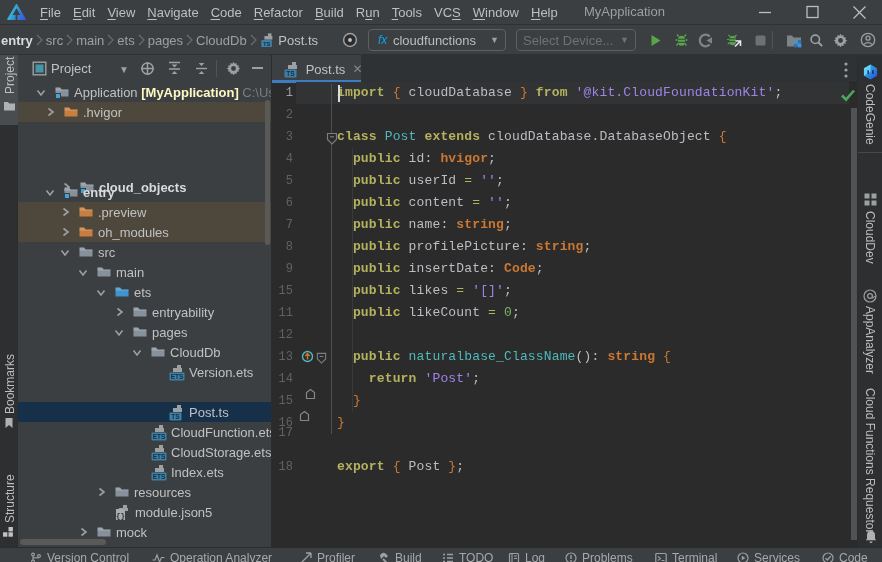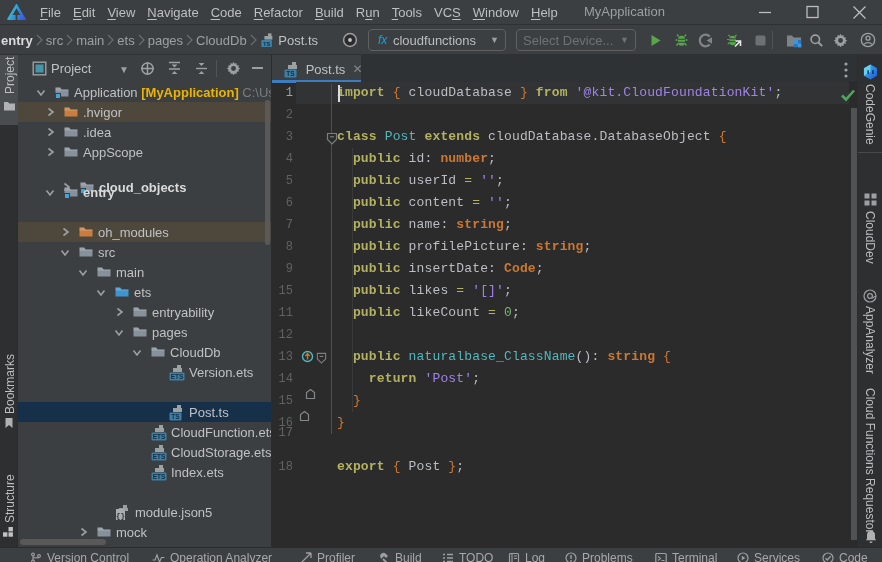--- a/index.html
+++ b/index.html
@@ -241,57 +241,33 @@
           <path d="M2.5 4.5 L6 9 L9.5 4.5" fill="none" stroke="#9DA0A2" stroke-width="1.6"></path>
         </svg>
         <span class="ticon">
           <svg width="16" height="16" viewBox="0 0 16 16" style="flex:0 0 16px">
             <path d="M1.5 3.5 h4.6 l1.6 2 h6.8 v7 h-13 z" fill="#87919B"></path>
             <path d="M1.5 3.5 h4.6 l1.6 2 h6.8 v1.2 h-13 z" fill="#ffffff" fill-opacity="0.18"></path>
             <rect x="1" y="9" width="6" height="6" fill="#3C3F41"></rect>
             <rect x="2" y="10" width="4" height="4" fill="#41A4DC"></rect>
           </svg>
         </span>
-        <span class="tlabel"><span style="color:#BFC1C3">Application</span>&nbsp;<b style="color:#eab308">[MyApplication]</b>&nbsp;<span style="color:#797D7F">C:\Users</span></span>
+        <span class="tlabel"><span style="color:#BFC1C3">Application</span>&nbsp;<b style="color:#fef9c3">[MyApplication]</b>&nbsp;<span style="color:#797D7F">C:\Users</span></span>
       </div>
 <div class="trow exc" style="top:47px;padding-left:26px">
         <svg width="12" height="12" viewBox="0 0 12 12" style="flex:0 0 12px">
           <path d="M4.5 2.5 L9 6 L4.5 9.5" fill="none" stroke="#9DA0A2" stroke-width="1.6"></path>
         </svg>
         <span class="ticon">
           <svg width="16" height="16" viewBox="0 0 16 16" style="flex:0 0 16px">
             <path d="M1.5 3.5 h4.6 l1.6 2 h6.8 v7 h-13 z" fill="#C97E3F"></path>
             <path d="M1.5 3.5 h4.6 l1.6 2 h6.8 v1.2 h-13 z" fill="#ffffff" fill-opacity="0.18"></path>
           </svg>
         </span>
         <span class="tlabel">.hvigor</span>
-      </div>
-<div class="trow " style="top:67px;padding-left:26px">
-        <svg width="12" height="12" viewBox="0 0 12 12" style="flex:0 0 12px">
-          <path d="M4.5 2.5 L9 6 L4.5 9.5" fill="none" stroke="#9DA0A2" stroke-width="1.6"></path>
-        </svg>
-        <span class="ticon">
-          <svg width="16" height="16" viewBox="0 0 16 16" style="flex:0 0 16px">
-            <path d="M1.5 3.5 h4.6 l1.6 2 h6.8 v7 h-13 z" fill="#87919B"></path>
-            <path d="M1.5 3.5 h4.6 l1.6 2 h6.8 v1.2 h-13 z" fill="#ffffff" fill-opacity="0.18"></path>
-          </svg>
-        </span>
-        <span class="tlabel">.idea</span>
-      </div>
-<div class="trow " style="top:87px;padding-left:26px">
-        <svg width="12" height="12" viewBox="0 0 12 12" style="flex:0 0 12px">
-          <path d="M4.5 2.5 L9 6 L4.5 9.5" fill="none" stroke="#9DA0A2" stroke-width="1.6"></path>
-        </svg>
-        <span class="ticon">
-          <svg width="16" height="16" viewBox="0 0 16 16" style="flex:0 0 16px">
-            <path d="M1.5 3.5 h4.6 l1.6 2 h6.8 v7 h-13 z" fill="#87919B"></path>
-            <path d="M1.5 3.5 h4.6 l1.6 2 h6.8 v1.2 h-13 z" fill="#ffffff" fill-opacity="0.18"></path>
-          </svg>
-        </span>
-        <span class="tlabel">AppScope</span>
       </div>
 <div class="trow " style="top:122px;padding-left:42px">
         <svg width="12" height="12" viewBox="0 0 12 12" style="flex:0 0 12px">
           <path d="M4.5 2.5 L9 6 L4.5 9.5" fill="none" stroke="#9DA0A2" stroke-width="1.6"></path>
         </svg>
         <span class="ticon">
           <svg width="16" height="16" viewBox="0 0 16 16" style="flex:0 0 16px">
             <path d="M1.5 3.5 h4.6 l1.6 2 h6.8 v7 h-13 z" fill="#87919B"></path>
             <path d="M1.5 3.5 h4.6 l1.6 2 h6.8 v1.2 h-13 z" fill="#ffffff" fill-opacity="0.18"></path>
             <rect x="1" y="9" width="6" height="6" fill="#3C3F41"></rect>
@@ -306,20 +282,32 @@
         </svg>
         <span class="ticon">
           <svg width="16" height="16" viewBox="0 0 16 16" style="flex:0 0 16px">
             <path d="M1.5 3.5 h4.6 l1.6 2 h6.8 v7 h-13 z" fill="#87919B"></path>
             <path d="M1.5 3.5 h4.6 l1.6 2 h6.8 v1.2 h-13 z" fill="#ffffff" fill-opacity="0.18"></path>
             <rect x="1" y="9" width="6" height="6" fill="#3C3F41"></rect>
             <rect x="2" y="10" width="4" height="4" fill="#41A4DC"></rect>
           </svg>
         </span>
         <span class="tlabel"><b style="color:#D8DADB">entry</b></span>
+      </div>
+<div class="trow exc" style="top:147px;padding-left:41px">
+        <svg width="12" height="12" viewBox="0 0 12 12" style="flex:0 0 12px">
+          <path d="M4.5 2.5 L9 6 L4.5 9.5" fill="none" stroke="#9DA0A2" stroke-width="1.6"></path>
+        </svg>
+        <span class="ticon">
+          <svg width="16" height="16" viewBox="0 0 16 16" style="flex:0 0 16px">
+            <path d="M1.5 3.5 h4.6 l1.6 2 h6.8 v7 h-13 z" fill="#C97E3F"></path>
+            <path d="M1.5 3.5 h4.6 l1.6 2 h6.8 v1.2 h-13 z" fill="#ffffff" fill-opacity="0.18"></path>
+          </svg>
+        </span>
+        <span class="tlabel">.preview</span>
       </div>
 <div class="trow exc" style="top:167px;padding-left:41px">
         <svg width="12" height="12" viewBox="0 0 12 12" style="flex:0 0 12px">
           <path d="M4.5 2.5 L9 6 L4.5 9.5" fill="none" stroke="#9DA0A2" stroke-width="1.6"></path>
         </svg>
         <span class="ticon">
           <svg width="16" height="16" viewBox="0 0 16 16" style="flex:0 0 16px">
             <path d="M1.5 3.5 h4.6 l1.6 2 h6.8 v7 h-13 z" fill="#C97E3F"></path>
             <path d="M1.5 3.5 h4.6 l1.6 2 h6.8 v1.2 h-13 z" fill="#ffffff" fill-opacity="0.18"></path>
           </svg>
@@ -450,20 +438,32 @@
         <span style="width:12px;flex:0 0 12px"></span>
         <span class="ticon">
           <svg width="17" height="17" viewBox="0 0 17 17" style="flex:0 0 17px">
             <path d="M9 1 h4 v3 h-4 z" fill="#9BA0A3"></path>
             <path d="M5 4 h9 v4 h-9 z" fill="#9BA0A3"></path>
             <rect x="1.5" y="8.5" width="15" height="8" rx="1" fill="#3E7FA3"></rect>
             <text x="9.0" y="15" font-family="Liberation Sans" font-size="6.5" font-weight="bold" fill="#122F45" text-anchor="middle">ETS</text>
           </svg>
         </span>
         <span class="tlabel">CloudStorage.ets</span>
+      </div>
+<div class="trow " style="top:427px;padding-left:77px">
+        <svg width="12" height="12" viewBox="0 0 12 12" style="flex:0 0 12px">
+          <path d="M4.5 2.5 L9 6 L4.5 9.5" fill="none" stroke="#9DA0A2" stroke-width="1.6"></path>
+        </svg>
+        <span class="ticon">
+          <svg width="16" height="16" viewBox="0 0 16 16" style="flex:0 0 16px">
+            <path d="M1.5 3.5 h4.6 l1.6 2 h6.8 v7 h-13 z" fill="#87919B"></path>
+            <path d="M1.5 3.5 h4.6 l1.6 2 h6.8 v1.2 h-13 z" fill="#ffffff" fill-opacity="0.18"></path>
+          </svg>
+        </span>
+        <span class="tlabel">resources</span>
       </div>
 <div class="trow " style="top:447px;padding-left:77px">
         <span style="width:12px;flex:0 0 12px"></span>
         <span class="ticon">
           <svg width="17" height="17" viewBox="0 0 17 17" style="flex:0 0 17px">
             <path d="M9 1 h4 v3 h-4 z" fill="#9BA0A3"></path>
             <path d="M5 4 h9 v3 h-9 z" fill="#9BA0A3"></path>
             <path d="M2 5 h7 l2 2 v9 h-9 z" fill="#A9ADB0"></path>
             <text x="6.6" y="13.8" font-family="Liberation Mono" font-size="7.5" font-weight="bold" fill="#2F3133" text-anchor="middle">{}</text>
           </svg>
@@ -521,21 +521,21 @@
 <div class="lnum" style="top:335px">15</div>
 <div class="lnum" style="top:357px">16</div>
 <div class="lnum" style="top:367px">17</div>
 <div class="lnum" style="top:401px">18</div>
 </div>
   <div class="abs" style="left:59px;top:29px;width:1px;height:350px;background:#4D4F51"></div>
   <div class="abs" style="left:80px;top:93px;width:1px;height:264px;background:#383A3C"></div>
   <div id="codepane" style="top:0">
         <div class="cline" style="top:27px"><span class="k">import</span> <span class="g">{</span> cloudDatabase <span class="g">}</span> <span class="k">from</span> <span class="s">'@kit.CloudFoundationKit'</span>;</div>
 <div class="cline" style="top:71px"><span class="k">class</span> <span class="t">Post</span> <span class="k">extends</span> cloudDatabase.DatabaseObject <span class="g">{</span></div>
-<div class="cline" style="top:93px">  <span class="k">public</span> id: <span class="y">number</span>;</div>
+<div class="cline" style="top:93px">  <span class="k">public</span> id: <span class="y">hvigor</span>;</div>
 <div class="cline" style="top:115px">  <span class="k">public</span> userId <span class="o">=</span> <span class="s">''</span>;</div>
 <div class="cline" style="top:137px">  <span class="k">public</span> content <span class="o">=</span> <span class="s">''</span>;</div>
 <div class="cline" style="top:159px">  <span class="k">public</span> name: <span class="y">string</span>;</div>
 <div class="cline" style="top:181px">  <span class="k">public</span> profilePicture: <span class="y">string</span>;</div>
 <div class="cline" style="top:203px">  <span class="k">public</span> insertDate: <span class="y">Code</span>;</div>
 <div class="cline" style="top:225px">  <span class="k">public</span> likes <span class="o">=</span> <span class="s">'[]'</span>;</div>
 <div class="cline" style="top:247px">  <span class="k">public</span> likeCount <span class="o">=</span> <span class="n">0</span>;</div>
 <div class="cline" style="top:291px">  <span class="k">public</span> <span class="m">naturalbase_ClassName</span>(): <span class="y">string</span> <span class="g">{</span></div>
 <div class="cline" style="top:313px">    <span class="k">return</span> <span class="s">'Post'</span>;</div>
 <div class="cline" style="top:335px">  <span class="g">}</span></div>

